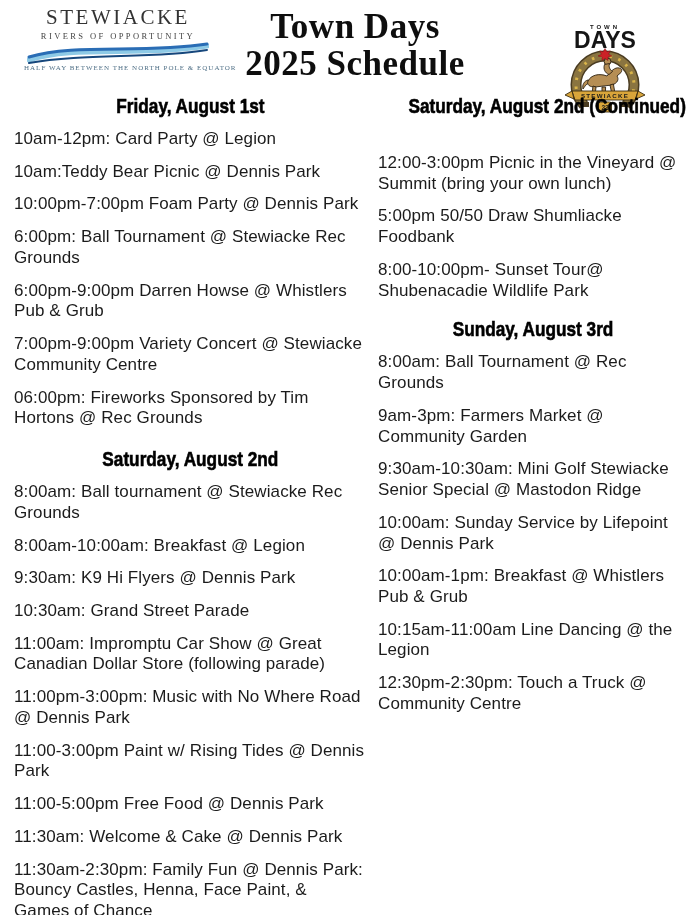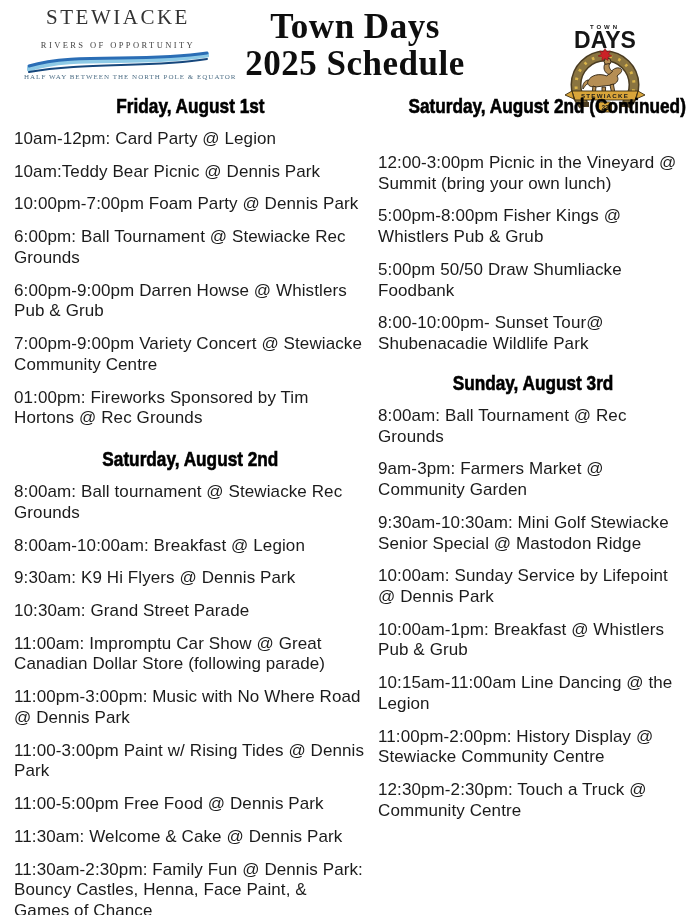--- a/index.html
+++ b/index.html
@@ -32,21 +32,21 @@
     width: 188px; text-align: center;
   }
   .logo-name {
     font-family: "Liberation Serif", serif;
     font-size: 21px; letter-spacing: 2.5px;
     color: #333; line-height: 1;
   }
   .logo-sub {
     font-family: "Liberation Serif", serif;
     font-size: 8.5px; letter-spacing: 2.4px;
-    color: #454545; margin-top: 12px;
+    color: #454545; margin-top: 3px;
   }
   .logo-waves { display: block; margin: 1px auto 0; }
   .logo-tag {
     font-family: "Liberation Serif", serif;
     font-size: 7px; letter-spacing: 1px;
     color: #4f6f86; margin-top: 0;
     white-space: nowrap;
   }
 
   .badge { position: absolute; right: 44px; top: 0; margin-top: 21px; }
@@ -144,21 +144,21 @@
   <div class="col-1">
       <section class="section">
         <h2 class="section-heading"><span class="condensed">Friday, August 1st</span></h2>
         <div class="events">
           <p class="event">10am-12pm: Card Party @ Legion</p>
           <p class="event">10am:Teddy Bear Picnic @ Dennis Park</p>
           <p class="event">10:00pm-7:00pm Foam Party @ Dennis Park</p>
           <p class="event">6:00pm: Ball Tournament @ Stewiacke Rec Grounds</p>
           <p class="event">6:00pm-9:00pm Darren Howse @ Whistlers Pub &amp; Grub</p>
           <p class="event">7:00pm-9:00pm Variety Concert @ Stewiacke Community Centre</p>
-          <p class="event">01:00pm: Fireworks Sponsored by Tim Hortons @ Rec Grounds</p>
+          <p class="event">06:00pm: Fireworks Sponsored by Tim Hortons @ Rec Grounds</p>
         </div>
       </section>
       <section class="section">
         <h2 class="section-heading"><span class="condensed">Saturday, August 2nd</span></h2>
         <div class="events">
           <p class="event">8:00am: Ball tournament @ Stewiacke Rec Grounds</p>
           <p class="event">8:00am-10:00am: Breakfast @ Legion</p>
           <p class="event">9:30am: K9 Hi Flyers @ Dennis Park</p>
           <p class="event">10:30am: Grand Street Parade</p>
           <p class="event">11:00am: Impromptu Car Show @ Great Canadian Dollar Store (following parade)</p>
@@ -168,32 +168,30 @@
           <p class="event">11:30am: Welcome &amp; Cake @ Dennis Park</p>
           <p class="event">11:30am-2:30pm: Family Fun @ Dennis Park: Bouncy Castles, Henna, Face Paint, &amp; Games of Chance</p>
         </div>
       </section>
     </div>
   <div class="col-2">
       <section class="section">
         <h2 class="section-heading"><span class="condensed">Saturday, August 2nd (Continued)</span></h2>
         <div class="events">
           <p class="event">12:00-3:00pm Picnic in the Vineyard @ Summit (bring your own lunch)</p>
-          <p class="event">5:00pm-8:00pm Fisher Kings @ Whistlers Pub &amp; Grub</p>
           <p class="event">5:00pm 50/50 Draw Shumliacke Foodbank</p>
           <p class="event">8:00-10:00pm- Sunset Tour@ Shubenacadie Wildlife Park</p>
         </div>
       </section>
       <section class="section">
         <h2 class="section-heading"><span class="condensed">Sunday, August 3rd</span></h2>
         <div class="events">
           <p class="event">8:00am: Ball Tournament @ Rec Grounds</p>
           <p class="event">9am-3pm: Farmers Market @ Community Garden</p>
           <p class="event">9:30am-10:30am: Mini Golf Stewiacke Senior Special @ Mastodon Ridge</p>
           <p class="event">10:00am: Sunday Service by Lifepoint @ Dennis Park</p>
           <p class="event">10:00am-1pm: Breakfast @ Whistlers Pub &amp; Grub</p>
           <p class="event">10:15am-11:00am Line Dancing @ the Legion</p>
-          <p class="event">11:00pm-2:00pm: History Display @ Stewiacke Community Centre</p>
           <p class="event">12:30pm-2:30pm: Touch a Truck @ Community Centre</p>
         </div>
       </section>
     </div>
 </div>
 
 </body></html>

